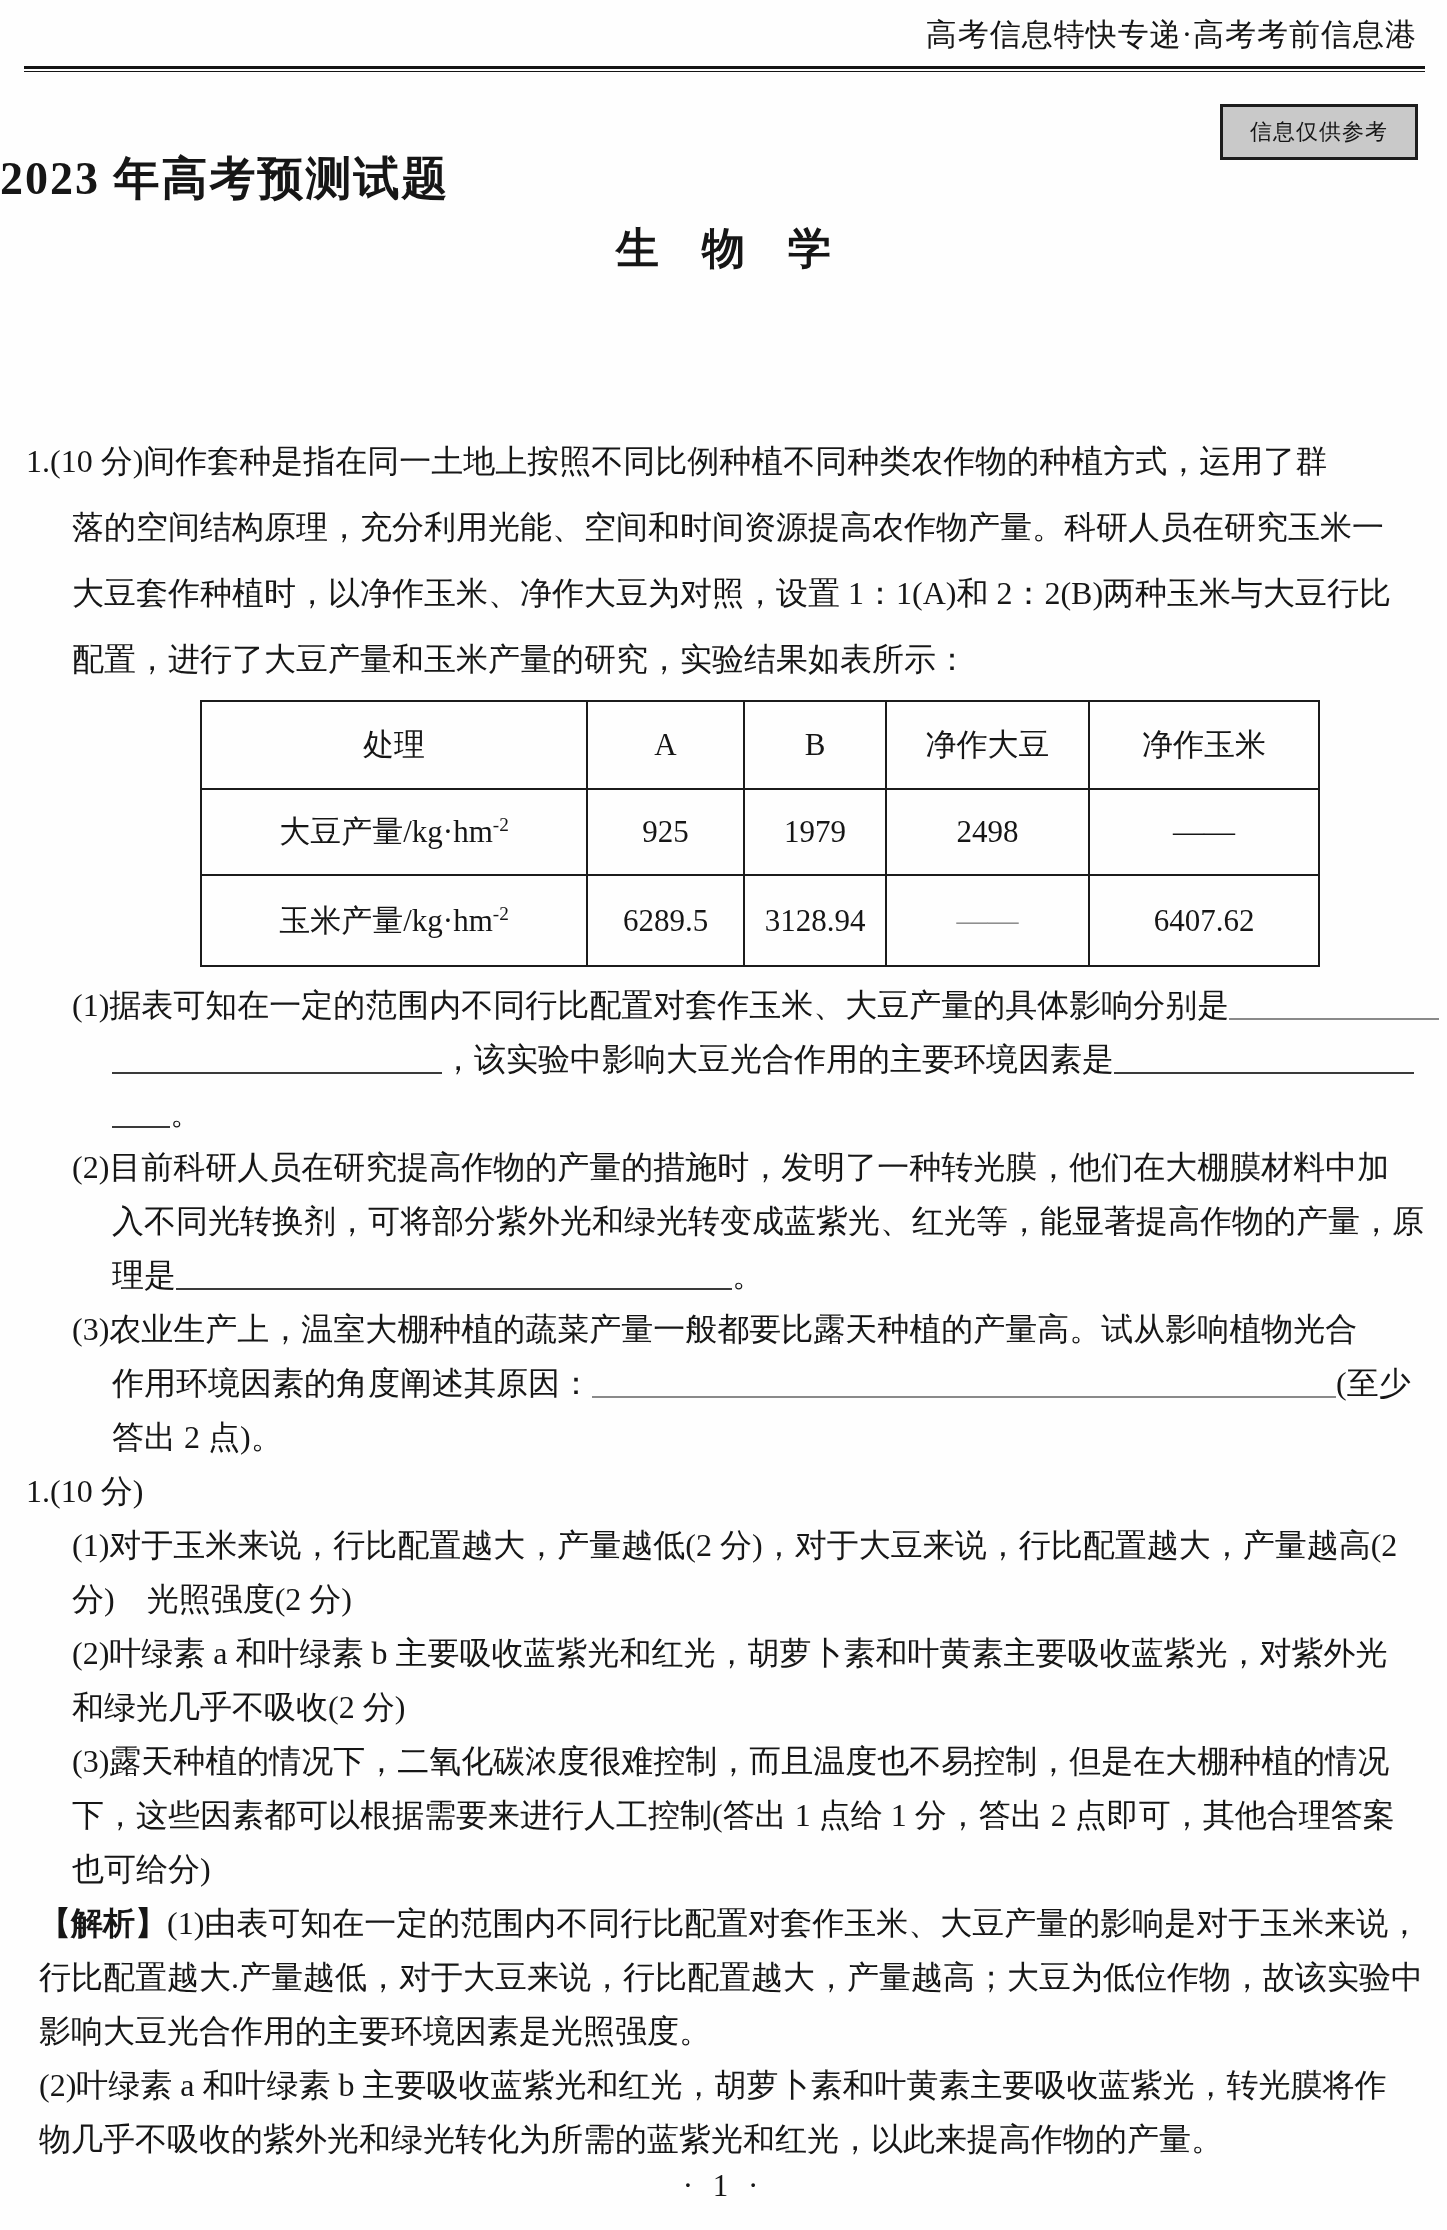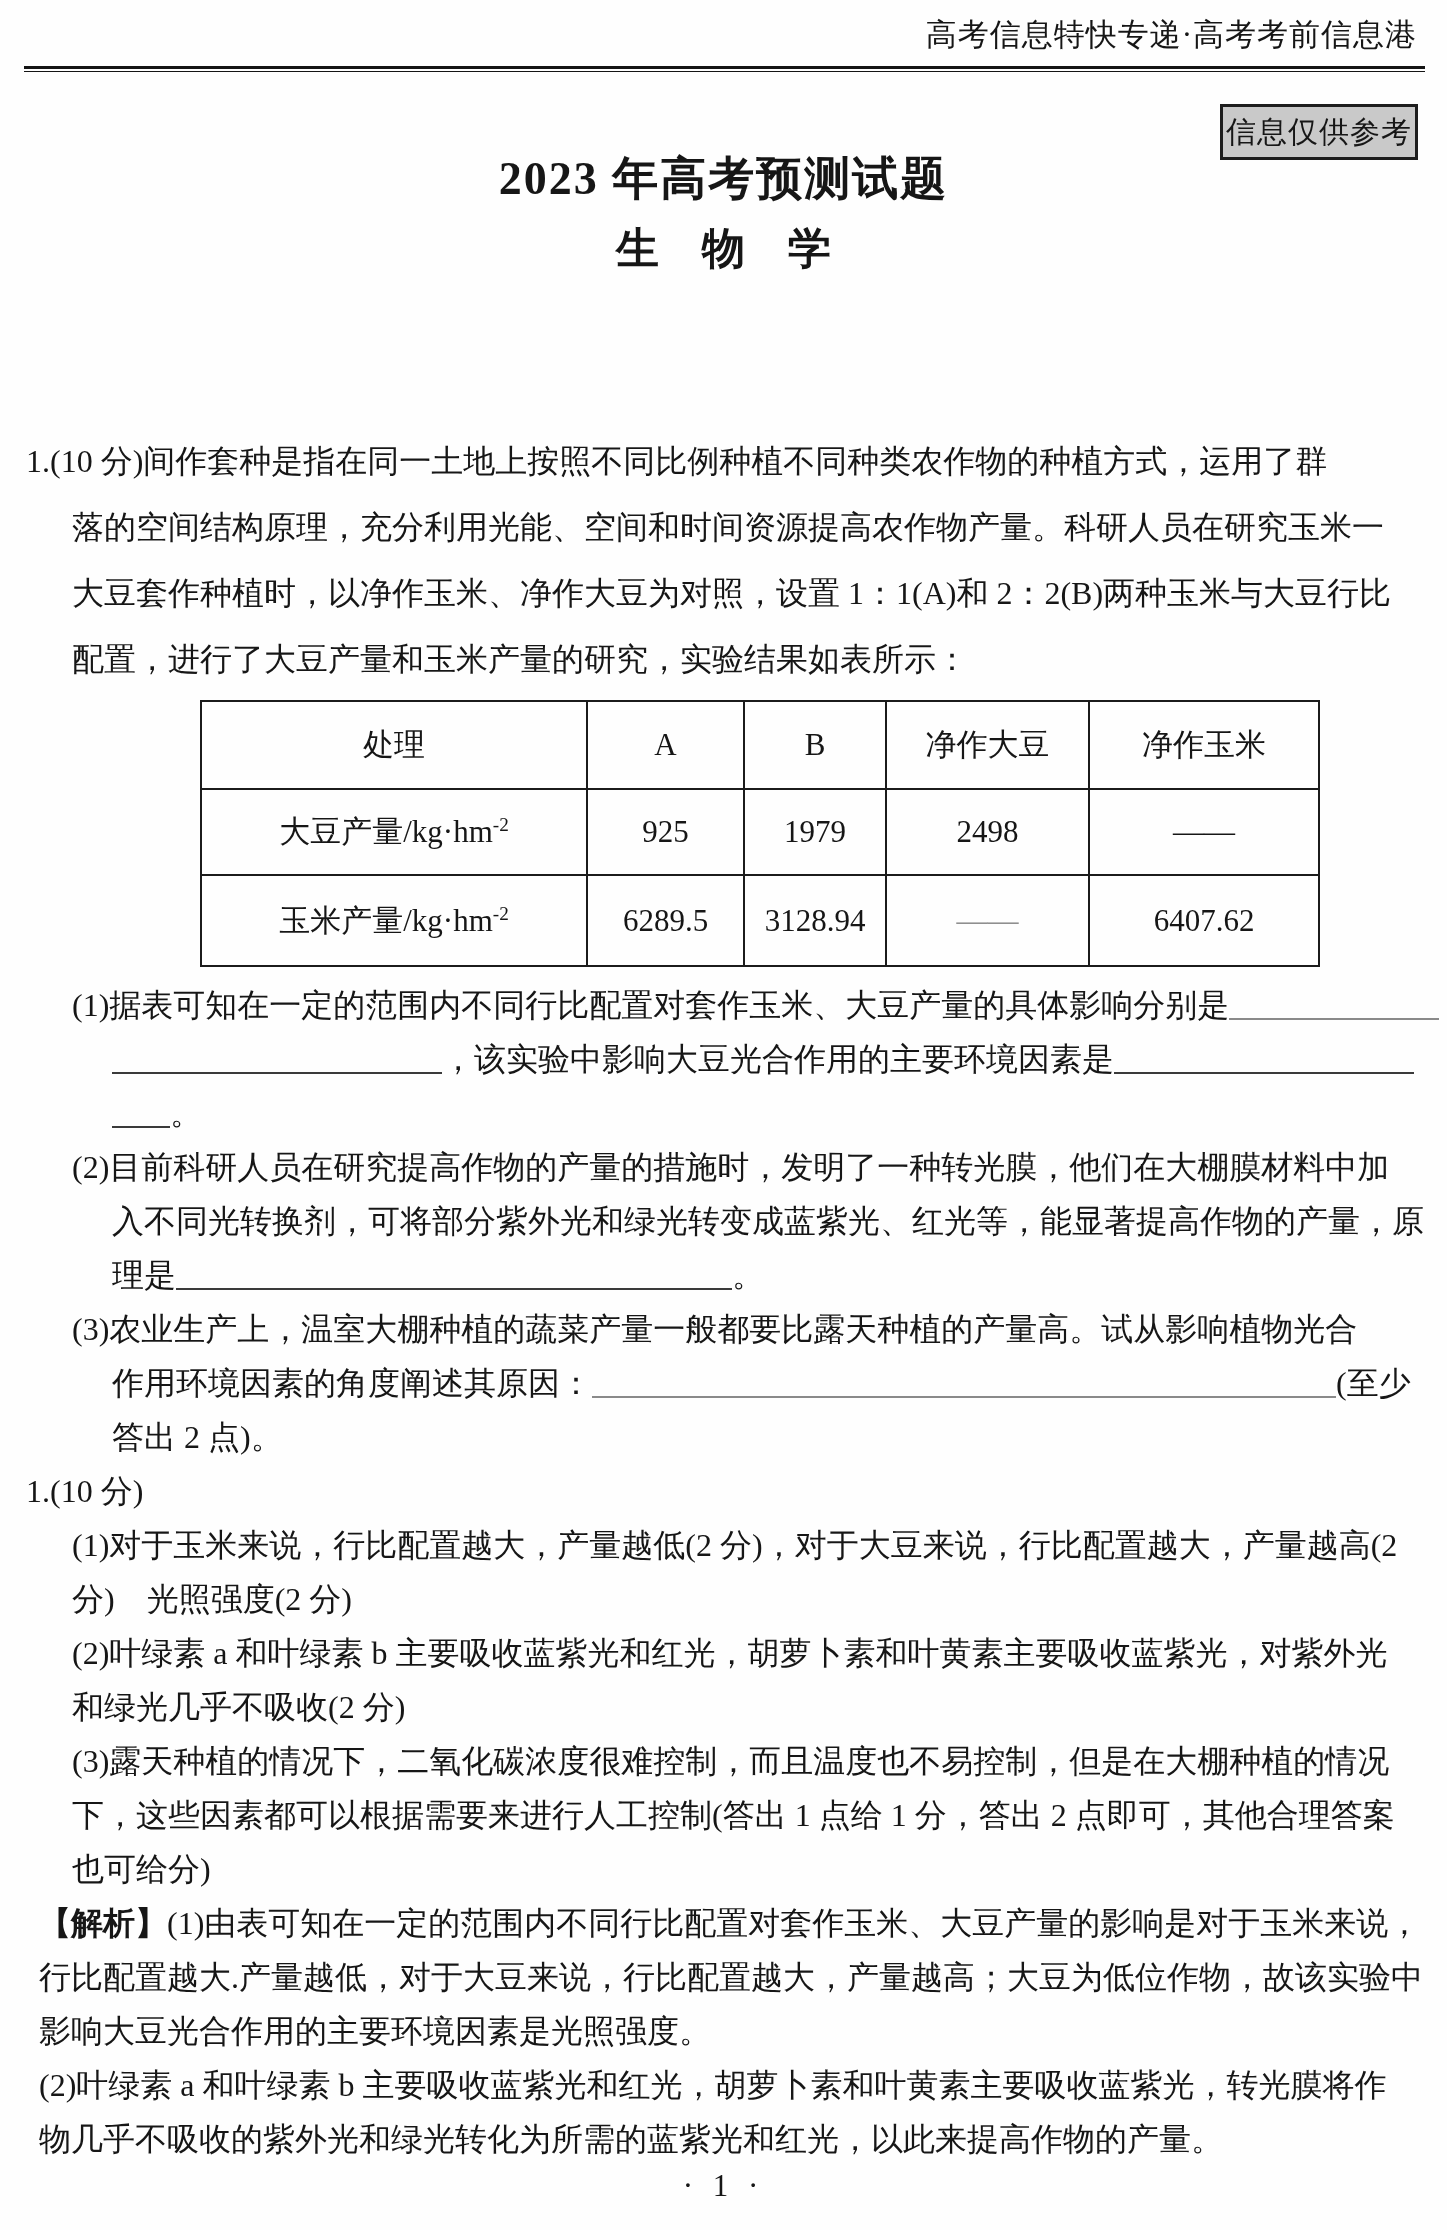--- a/index.html
+++ b/index.html
@@ -3,22 +3,22 @@
 <meta charset="utf-8">
 <style>
   html,body{margin:0;padding:0;background:#ffffff;}
   .page{position:relative;width:1447px;height:2230px;background:#fefefe;overflow:hidden;
         font-family:"Liberation Serif","DejaVu Serif",serif;color:#161616;}
   .masthead{position:absolute;top:14px;right:30px;font-size:31px;letter-spacing:1px;white-space:nowrap;}
   .rule{position:absolute;top:66px;left:24px;right:22px;height:2px;
         border-top:3px solid #141414;border-bottom:1px solid #141414;}
   .notice{position:absolute;top:104px;left:1220px;width:192px;height:50px;background:#c9c9c9;
           border:3px solid #1d1d1d;display:flex;align-items:center;justify-content:center;
-          font-size:30px;letter-spacing:1px;}
-  .title{position:absolute;top:148px;left:0;width:100%;text-align:center;
+          font-size:22px;letter-spacing:1px;}
+  .title{position:absolute;top:148px;left:0;width:100%;
          font-size:46px;font-weight:bold;letter-spacing:2px;}
   .subject{position:absolute;top:220px;left:0;width:100%;text-align:center;
            font-size:43px;font-weight:bold;}
   .intro{position:absolute;top:428px;left:0;width:1423px;font-size:32px;line-height:66px;}
   .main{position:absolute;top:978px;left:0;width:1423px;font-size:32px;line-height:54px;}
   .ln{white-space:nowrap;}
   .i0{padding-left:26px;}
   .i1{padding-left:72px;}
   .i2{padding-left:112px;}
   .ix{padding-left:22px;margin-left:17px;}

